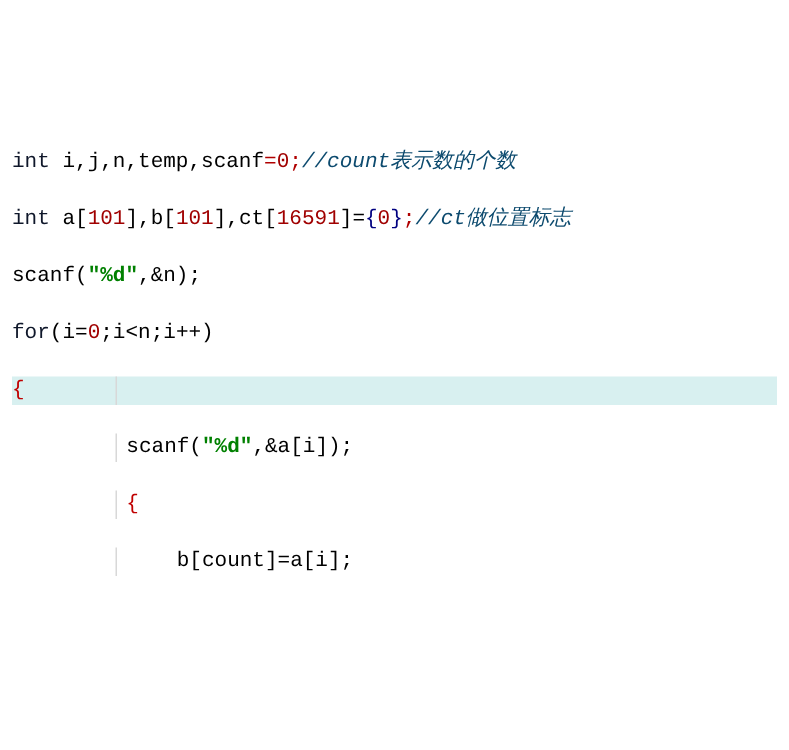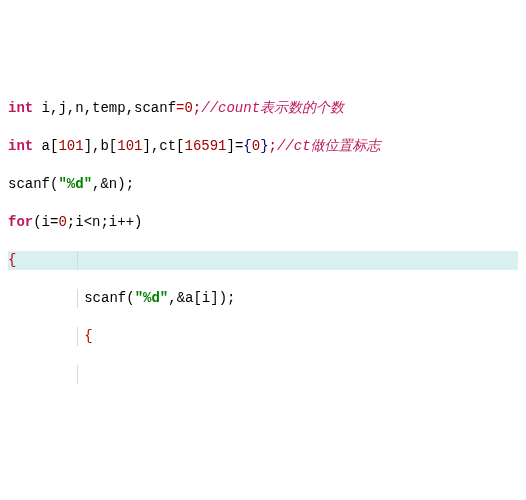--- a/index.html
+++ b/index.html
@@ -11,46 +11,46 @@
     background: #ffffff;
     color: #000000;
     white-space: pre;
     width: 526px;
     box-sizing: border-box;
   }
   .line {
     display: block;
     min-height: 19px;
   }
-  .kw   { color: #be185d; font-weight: bold; }   
+  .kw   { color: #0f172a; font-weight: normal; }   
   .id   { color: #000000; }
   .num  { color: #a00000; }                       
   .op   { color: #b00000; }
   .str  { color: #008000; font-weight: bold; }    
-  .cmt  { color: #be185d; font-style: italic; }   
+  .cmt  { color: #0c4a6e; font-style: italic; }   
   .brk  { color: #000080; }                       
   .brc  { color: #c00000; }
   .gut  { color: #c0c0c0; border-left:1px solid #d8d8d8; display:inline-block; height:19px; vertical-align:top; margin-left:2px; margin-right:6px; }
   .hl   { background: #d8f0f0; display: block; }
   .cursor-box { display:inline-block; width:1px; }
 </style>
 </head>
 <body>
 
 
 
 <div>
 <span class="line"><span class="kw">int</span><span class="id"> i,j,n,temp,scanf</span><span class="op">=</span><span class="num">0</span><span class="op">;</span><span class="cmt">//count表示数的个数</span></span>
 <span class="line"><span class="kw">int</span><span class="id"> a[</span><span class="num">101</span><span class="id">],b[</span><span class="num">101</span><span class="id">],ct[</span><span class="num">16591</span><span class="id">]=</span><span class="brk">{</span><span class="num">0</span><span class="brk">}</span><span class="op">;</span><span class="cmt">//ct做位置标志</span></span>
 <span class="line"><span class="id">scanf(</span><span class="str">"%d"</span><span class="id">,&amp;n);</span></span>
 <span class="line"><span class="kw">for</span><span class="id">(i=</span><span class="num">0</span><span class="id">;i&lt;n;i++)</span></span>
 <span class="line hl"><span class="brc">{</span>       <span class="gut"></span><span class="cursor-box"></span></span>
 <span class="line">        <span class="gut"></span><span class="id">scanf(</span><span class="str">"%d"</span><span class="id">,&amp;a[i]);</span></span>
 <span class="line">        <span class="gut"></span><span class="brc">{</span></span>
-<span class="line">        <span class="gut"></span>    </span>
+<span class="line">        <span class="gut"></span>    <span class="id">b[count]=a[i];</span></span>
 
 
 
 
 
 
 
 
 
 

